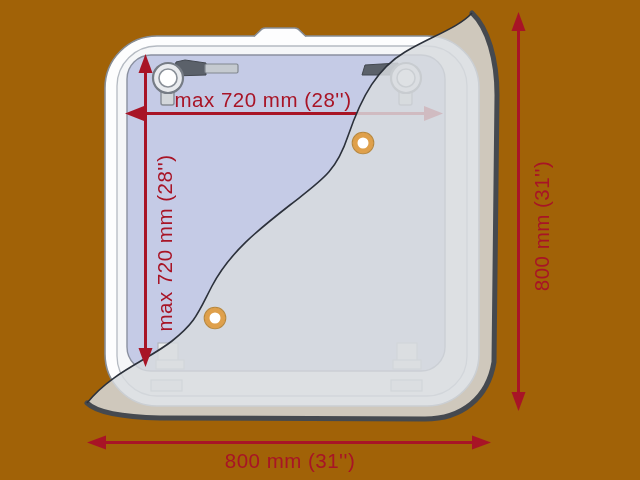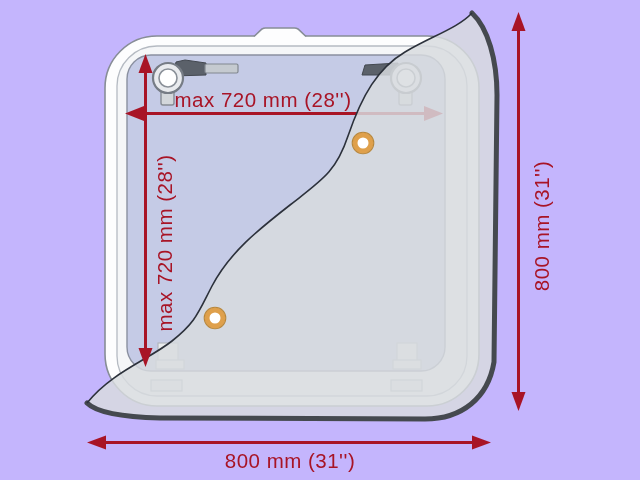--- a/index.html
+++ b/index.html
@@ -1,16 +1,16 @@
 <!DOCTYPE html>
 <html><head>
 <meta charset="utf-8">
 <style>
   html,body{margin:0;padding:0;background:#ffffff;}
-  .stage{position:relative;width:640px;height:480px;background:#c4b5fd;overflow:hidden;
+  .stage{position:relative;width:640px;height:480px;background:#a16207;overflow:hidden;
          font-family:"Liberation Sans",sans-serif;}
   svg{position:absolute;left:0;top:0;}
 
   .frame-outer{fill:#fdfdfe;stroke:#878d96;stroke-width:1.6;}
   .frame-inner{fill:#f5f6f8;stroke:#b5bac2;stroke-width:1.3;}
   .bump-fill{fill:#fdfdfe;}
   .bump-line{fill:none;stroke:#878d96;stroke-width:1.6;}
   .panel{fill:#c5cbe6;stroke:#8a90a0;stroke-width:1.4;}
 
   .keeper{fill:#e9ebed;stroke:#b2b7be;stroke-width:1.2;}

